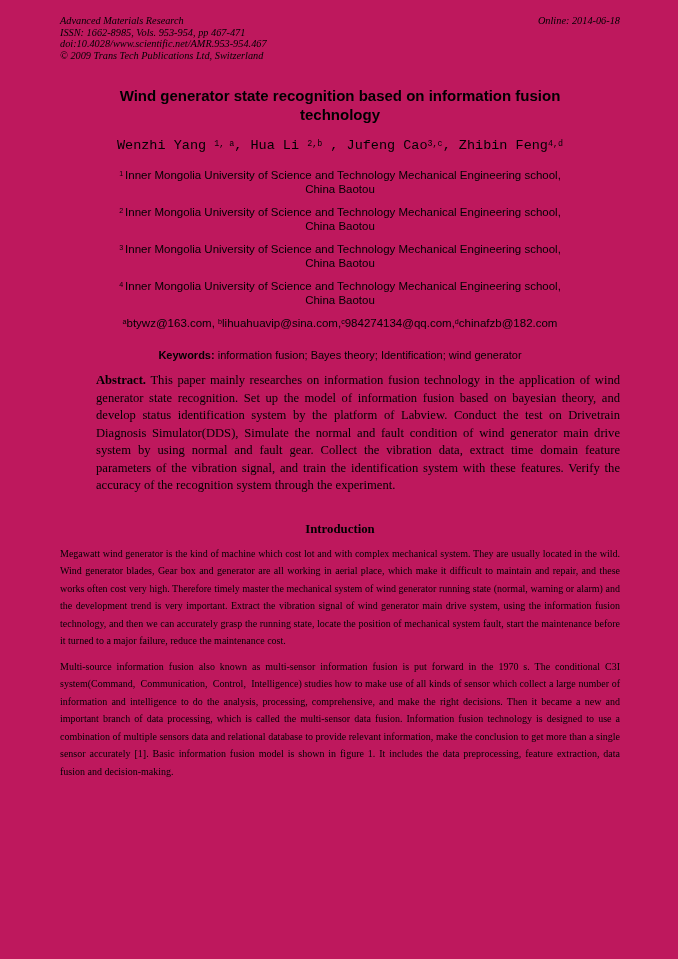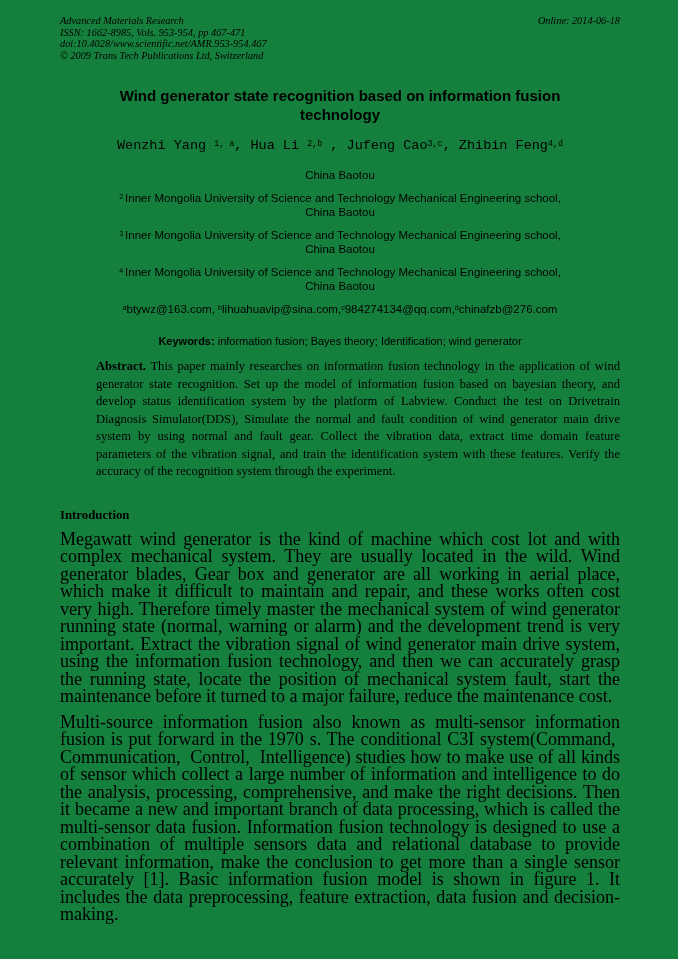--- a/index.html
+++ b/index.html
@@ -2,21 +2,21 @@
 <html><head>
 <meta charset="utf-8">
 <style>
   * { margin: 0; padding: 0; box-sizing: border-box; }
   html, body { background: #ffffff; }
   .page {
     position: relative;
     width: 678px;
     height: 959px;
     margin: 0 auto;
-    background: #15803d;
+    background: #be185d;
     color: #000000;
     padding: 15px 58px 0 60px;
     overflow: hidden;
     font-family: "Liberation Serif", serif;
   }
   
   .page-header {
     display: flex;
     justify-content: space-between;
     align-items: flex-start;
@@ -86,25 +86,26 @@
     text-align: justify;
     margin-left: 36px;
   }
   .body-text .lead-label { font-weight: bold; }
   .section-heading {
     margin-top: 27px;
     font-family: "Liberation Serif", serif;
     font-weight: bold;
     font-size: 12.8px;
     line-height: 15px;
+    text-align: center;
   }
   .section-body {
     margin-top: 8px;
     font-family: "Liberation Serif", serif;
-    font-size: 18px;
+    font-size: 10px;
     line-height: 17.5px;
     text-align: justify;
   }
 </style>
 </head>
 <body>
 
 <div class="page">
 
   <header class="page-header">
@@ -118,38 +119,39 @@
   </header>
 
   <h1 class="title">Wind generator state recognition based on information fusion technology</h1>
 
   <div class="authors">
     <span><span>Wenzhi Yang </span><sup class="s">1, a</sup><span>, </span></span><span><span>Hua Li </span><sup class="s">2,b</sup><span> , </span></span><span><span>Jufeng Cao</span><sup class="s">3,c</sup><span>, </span></span><span><span>Zhibin Feng</span><sup class="s">4,d</sup><span></span></span>
   </div>
 
   <div class="affiliations">
     <div class="affiliation">
+      <div><sup class="s">1</sup><span>Inner Mongolia University of Science and Technology Mechanical Engineering school,</span></div>
       <div>China Baotou</div>
     </div>
     <div class="affiliation">
       <div><sup class="s">2</sup><span>Inner Mongolia University of Science and Technology Mechanical Engineering school,</span></div>
       <div>China Baotou</div>
     </div>
     <div class="affiliation">
       <div><sup class="s">3</sup><span>Inner Mongolia University of Science and Technology Mechanical Engineering school,</span></div>
       <div>China Baotou</div>
     </div>
     <div class="affiliation">
       <div><sup class="s">4</sup><span>Inner Mongolia University of Science and Technology Mechanical Engineering school,</span></div>
       <div>China Baotou</div>
     </div>
   </div>
 
   <div class="emails">
-    <span><sup class="s">a</sup><span>btywz@163.com, </span></span><span><sup class="s">b</sup><span>lihuahuavip@sina.com,</span></span><span><sup class="s">c</sup><span>984274134@qq.com,</span></span><span><sup class="s">d</sup><span>chinafzb@276.com</span></span>
+    <span><sup class="s">a</sup><span>btywz@163.com, </span></span><span><sup class="s">b</sup><span>lihuahuavip@sina.com,</span></span><span><sup class="s">c</sup><span>984274134@qq.com,</span></span><span><sup class="s">d</sup><span>chinafzb@182.com</span></span>
   </div>
 
   <p class="keywords"><span class="kw-label">Keywords:</span><span> information fusion; Bayes theory; Identification; wind generator</span></p>
 
   <p class="body-text"><span class="lead-label">Abstract.</span><span> This paper mainly researches on information fusion technology in the application of wind generator state recognition. Set up the model of information fusion based on bayesian theory, and develop status identification system by the platform of Labview. Conduct the test on Drivetrain Diagnosis Simulator(DDS), Simulate the normal and fault condition of wind generator main drive system by using normal and fault gear. Collect the vibration data, extract time domain feature parameters of the vibration signal, and train the identification system with these features. Verify the accuracy of the recognition system through the experiment.</span></p>
 
   <h2 class="section-heading">Introduction</h2>
   <p class="section-body">Megawatt wind generator is the kind of machine which cost lot and with complex mechanical system. They are usually located in the wild. Wind generator blades, Gear box and generator are all working in aerial place, which make it difficult to maintain and repair, and these works often cost very high. Therefore timely master the mechanical system of wind generator running state (normal, warning or alarm) and the development trend is very important. Extract the vibration signal of wind generator main drive system, using the information fusion technology, and then we can accurately grasp the running state, locate the position of mechanical system fault, start the maintenance before it turned to a major failure, reduce the maintenance cost.</p>
 
   <p class="section-body">Multi-source information fusion also known as multi-sensor information fusion is put forward in the 1970 s. The conditional C3I system(Command,&nbsp; Communication,&nbsp; Control,&nbsp; Intelligence) studies how to make use of all kinds of sensor which collect a large number of information and intelligence to do the analysis, processing, comprehensive, and make the right decisions. Then it became a new and important branch of data processing, which is called the multi-sensor data fusion. Information fusion technology is designed to use a combination of multiple sensors data and relational database to provide relevant information, make the conclusion to get more than a single sensor accurately [1]. Basic information fusion model is shown in figure 1. It includes the data preprocessing, feature extraction, data fusion and decision-making.</p>

